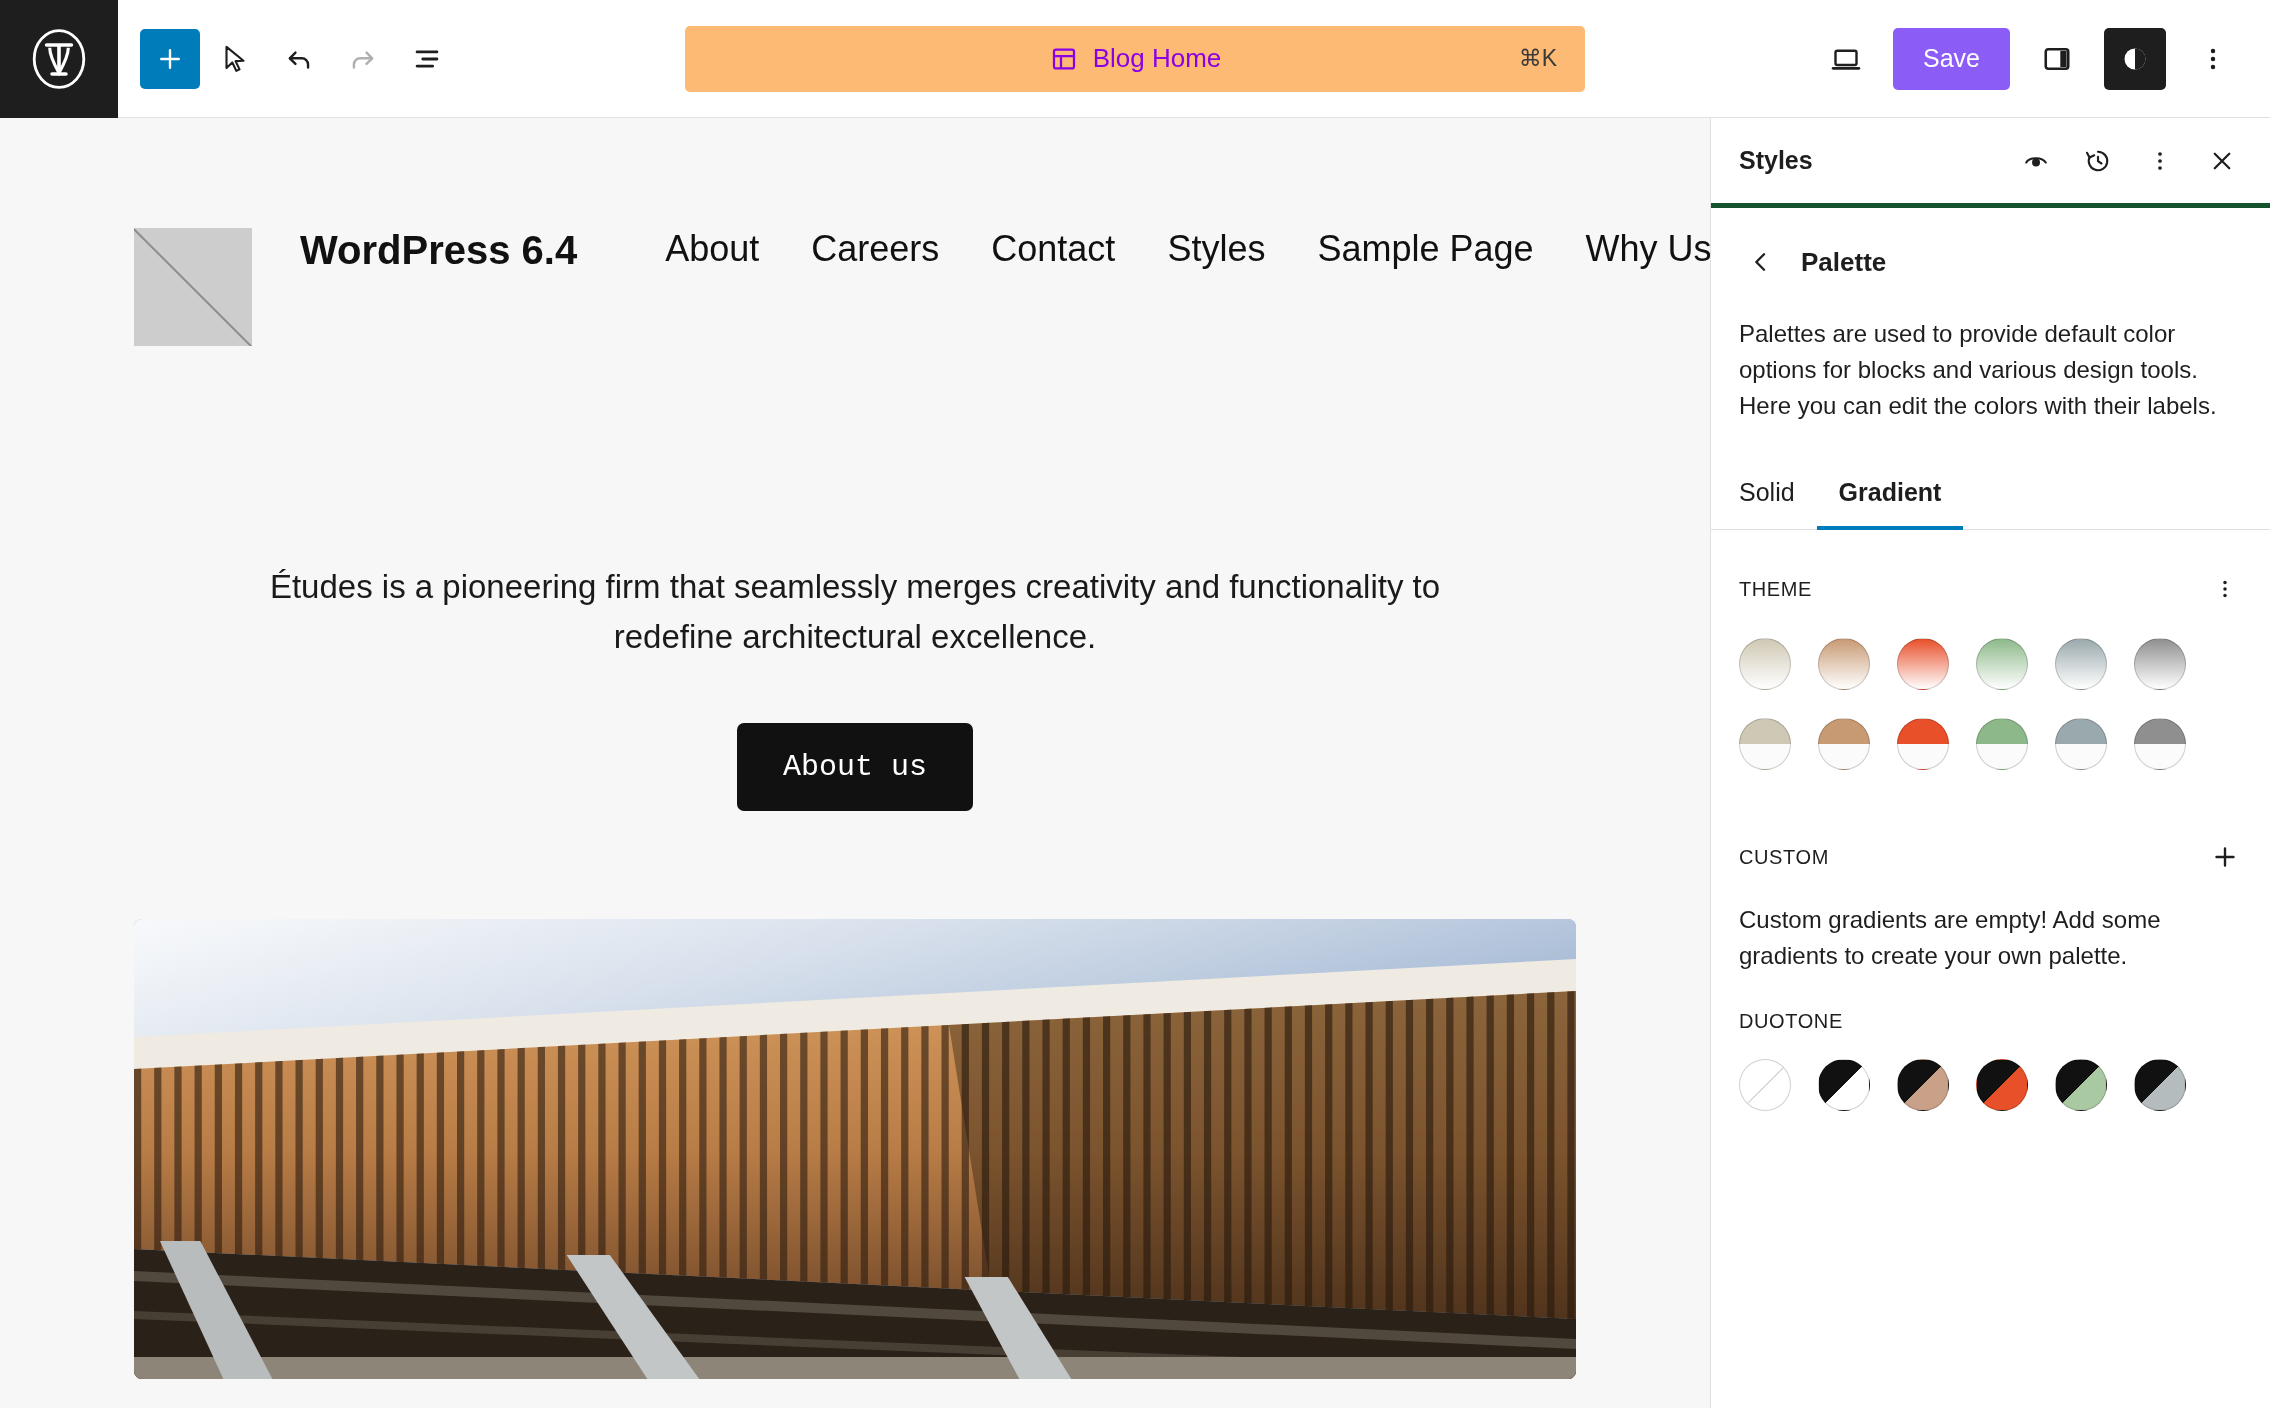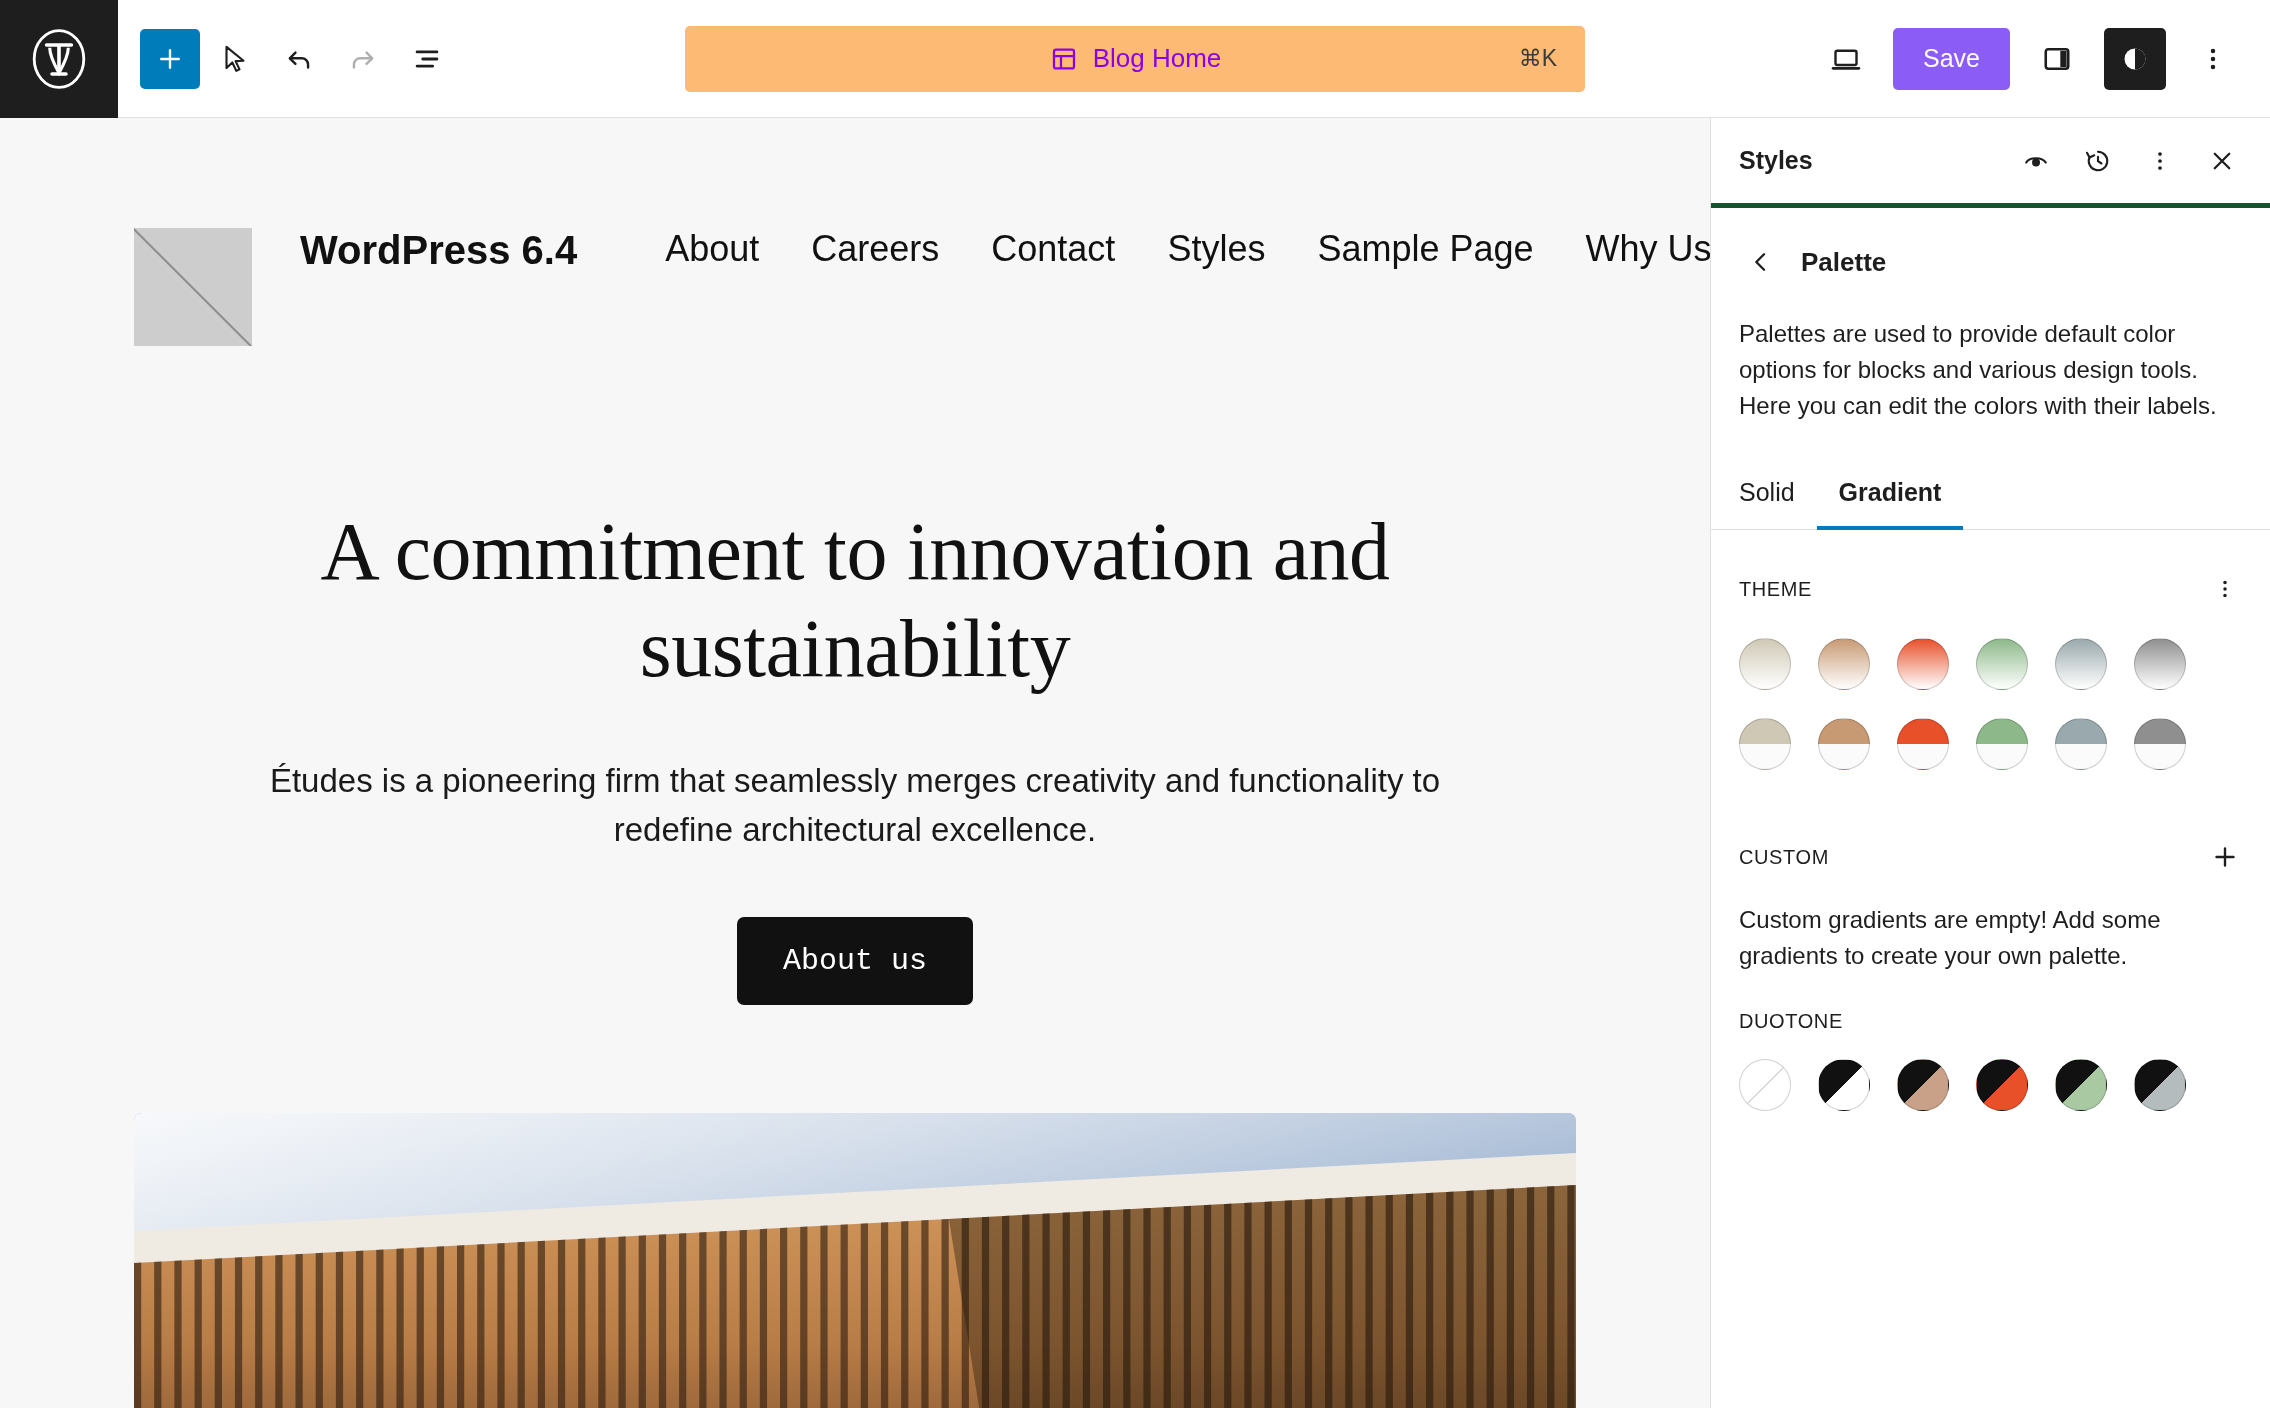--- a/index.html
+++ b/index.html
@@ -303,21 +303,20 @@
             <a href="#">About</a>
             <a href="#">Careers</a>
             <a href="#">Contact</a>
             <a href="#">Styles</a>
             <a href="#">Sample Page</a>
             <a href="#">Why Us</a>
           </nav>
         </div>
 
         <div class="hero">
-          <h1>A commitment to innovation and sustainability</h1>
           <p>Études is a pioneering firm that seamlessly merges creativity and functionality to redefine architectural excellence.</p>
           <button class="hero-btn">About us</button>
         </div>
 
         <div class="hero-img-wrap">
           <div class="hero-img">
             <svg width="100%" height="100%" viewBox="0 0 1000 460" preserveAspectRatio="none" aria-hidden="true">
               <defs>
                 <linearGradient id="sky" x1="0" y1="0" x2="0.35" y2="1">
                   <stop offset="0%" stop-color="#c9d4e4"></stop>

